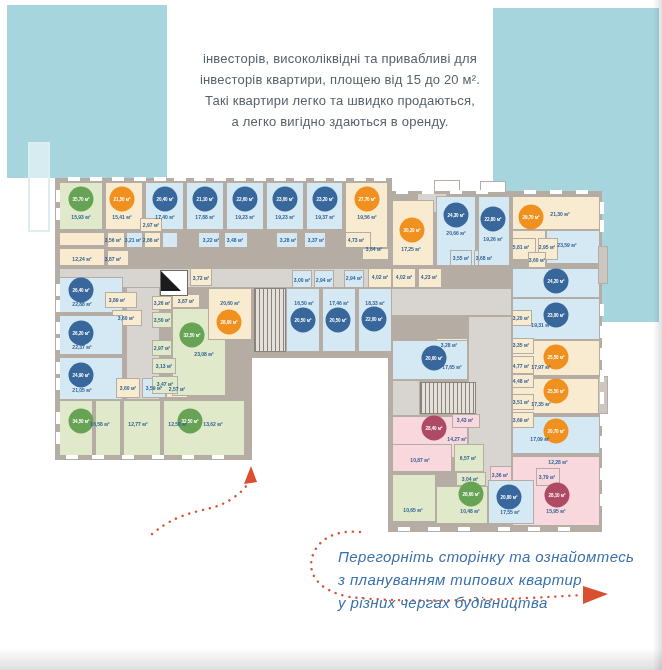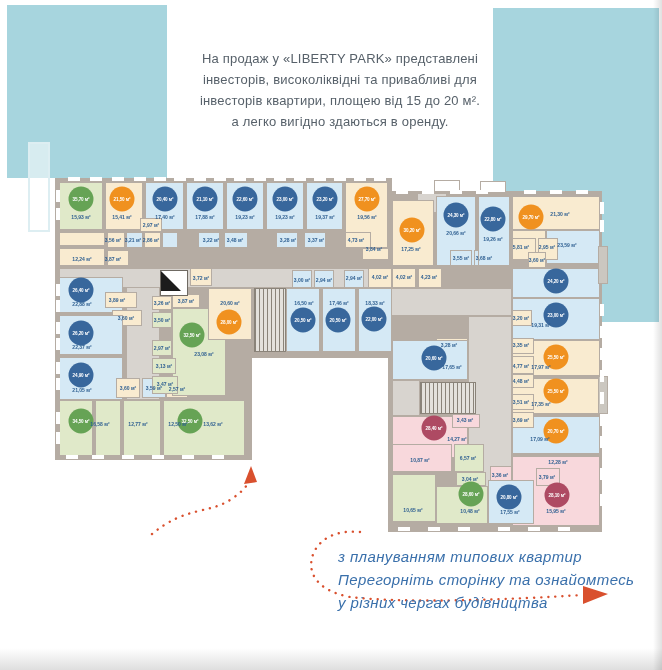--- a/index.html
+++ b/index.html
@@ -53,23 +53,23 @@
                background:linear-gradient(to bottom,rgba(0,0,0,0),rgba(0,0,0,.13));}
 </style>
 </head>
 <body>
 
 <div class="page">
   <div class="teal-block teal-left"></div>
   <div class="teal-block teal-right"></div>
 
   <div class="intro" id="intro">
-      <div>На продаж у «LIBERTY PARK» представлені</div>
       <div>інвесторів, високоліквідні та привабливі для</div>
       <div>інвесторів квартири, площею від 15 до 20 м².</div>
+      <div>Такі квартири легко та швидко продаються,</div>
       <div>а легко вигідно здаються в оренду.</div>
     </div>
 
   <div class="plan" id="plan">
       <div class="base pi" style="left: 55px; top: 178px; width: 337px; height: 180px;"></div>
       <div class="base pi" style="left: 55px; top: 178px; width: 197px; height: 282px;"></div>
       <div class="base pi" style="left: 388px; top: 191px; width: 214px; height: 341px;"></div>
       <div class="room gy pi" style="left: 59px; top: 268px; width: 331px; height: 20px;"></div>
       <div class="room gy pi" style="left: 126px; top: 287px; width: 34px; height: 113px;"></div>
       <div class="room gy pi" style="left: 390px; top: 288px; width: 122px; height: 28px;"></div>
@@ -348,20 +348,20 @@
     </div>
 
   <svg class="arrows" width="662" height="670" viewBox="0 0 662 670">
     <path class="dots" d="M 152 534 C 186 506, 208 514, 230 500 C 242 492, 248 486, 250 478"></path>
     <polygon class="head" points="244,484 251,466 257,482"></polygon>
     <path class="dots" d="M 360 532 C 340 530, 322 536, 314 552 C 306 570, 314 590, 350 597 C 410 604, 520 599, 582 595"></path>
     <polygon class="head" points="583,586 608,594 583,604"></polygon>
   </svg>
 
   <div class="caption caption-right" id="caption-right">
+      <div>Перегорніть сторінку та ознайомтесь</div>
       <div>з плануванням типових квартир</div>
-      <div>Перегорніть сторінку та ознайомтесь</div>
       <div>у різних чергах будівництва</div>
     </div>
 
   <div class="edge-right"></div>
   <div class="edge-bottom"></div>
 </div>
 
 </body></html>

